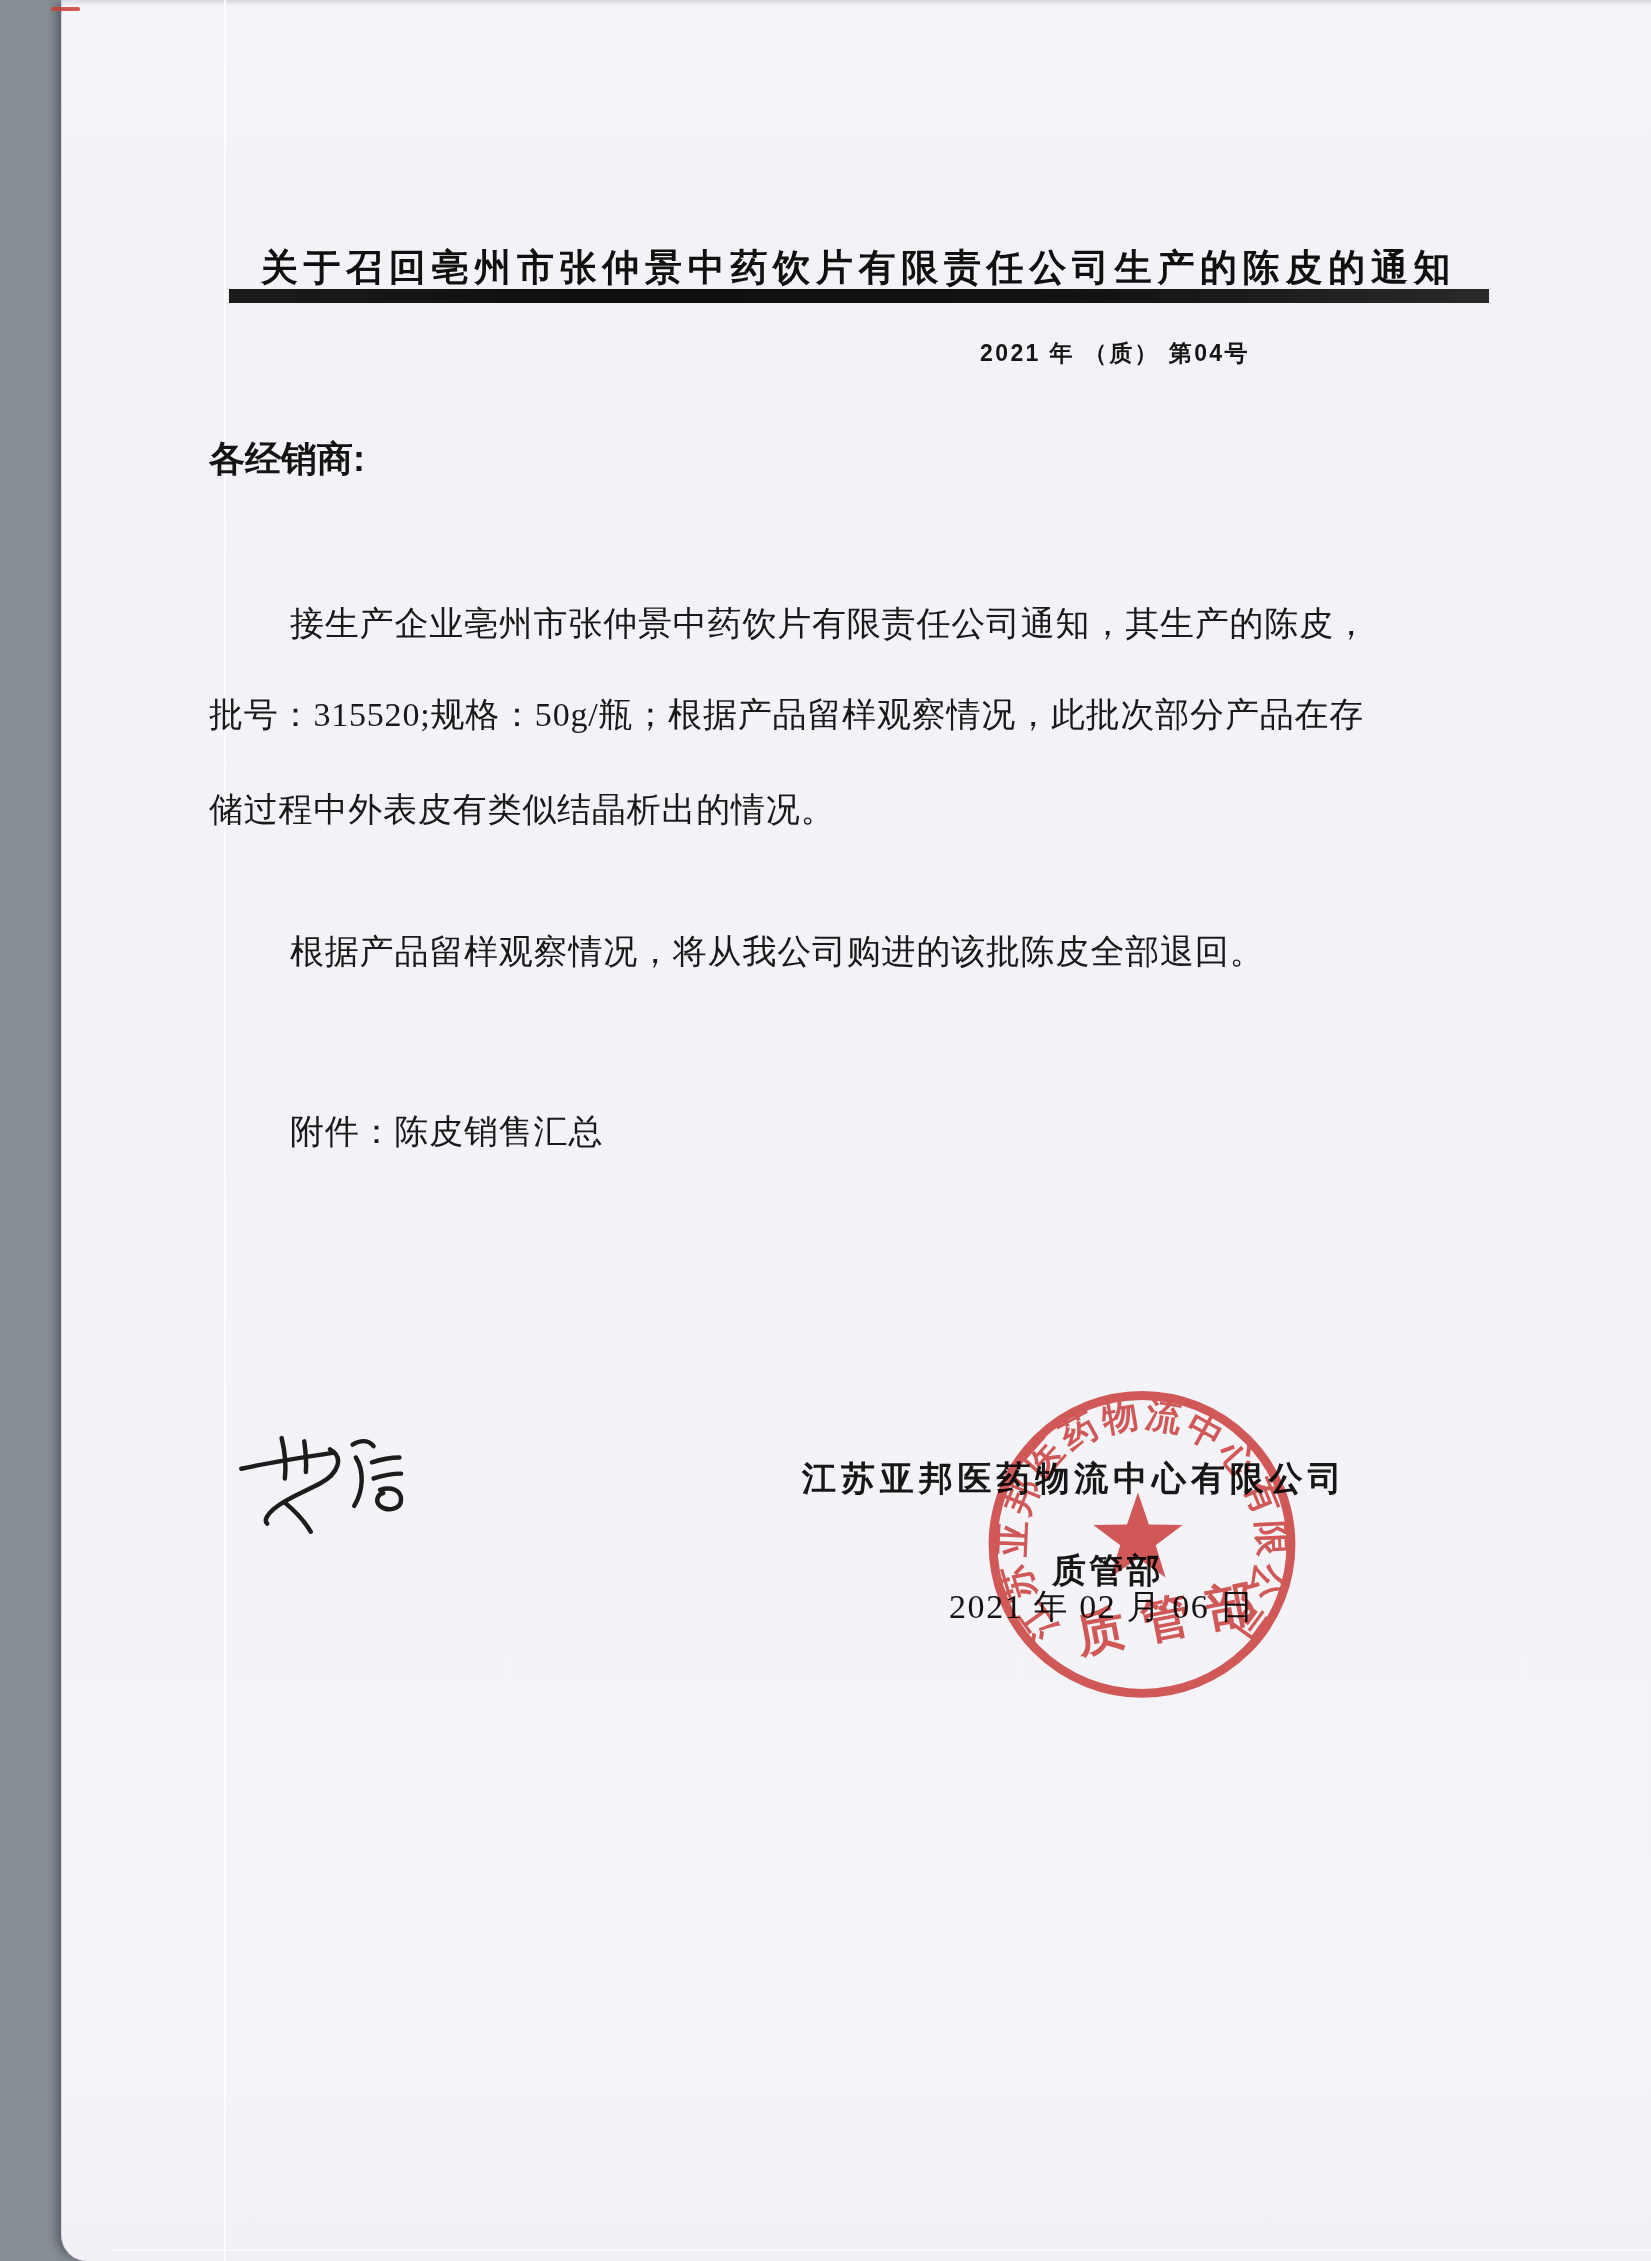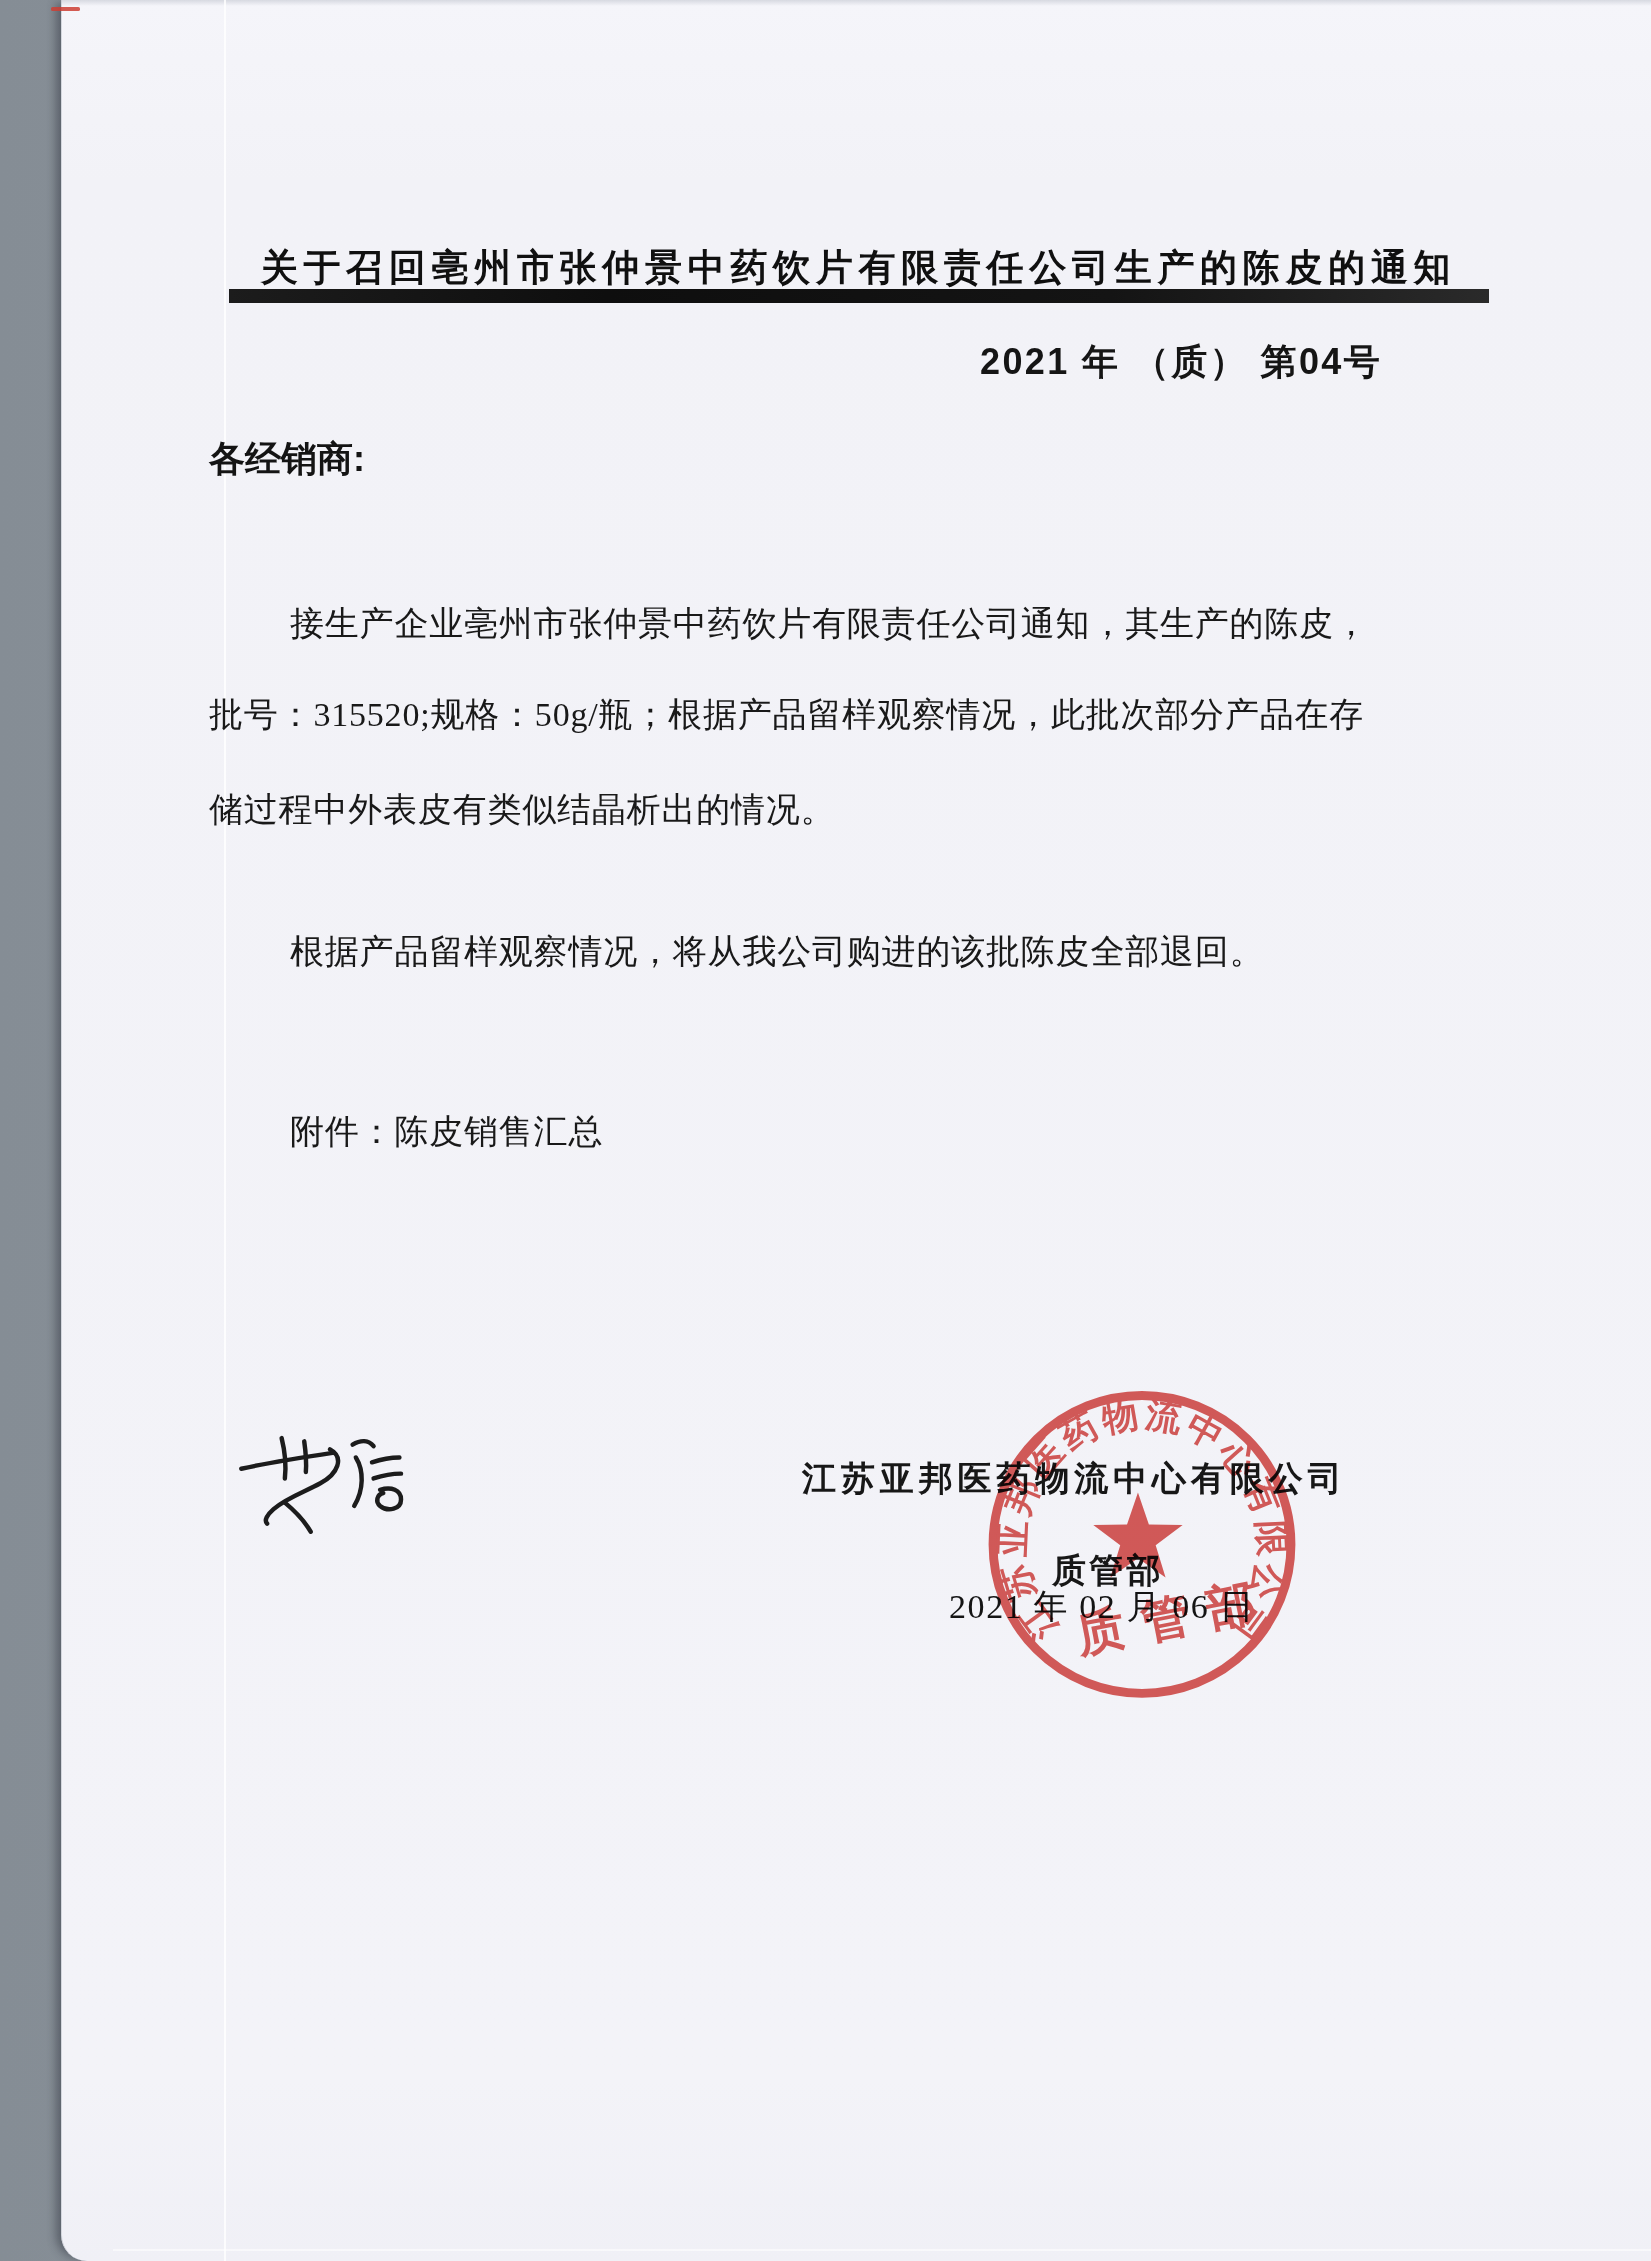--- a/index.html
+++ b/index.html
@@ -40,21 +40,21 @@
     left:227px;top:243px;width:1263px;
     font-size:37px;font-weight:bold;letter-spacing:5.7px;
     text-align:center;color:#101010;
   }
   .title-underline{
     position:absolute;left:229px;top:289px;width:1260px;height:13.8px;
     background:linear-gradient(90deg,#1c1c1c,#0e0e0e 30%,#141414 70%,#2a2a2a);
   }
   .doc-number{
     left:980px;top:338px;
-    font-size:36px;font-weight:bold;letter-spacing:2.4px;color:#151515;
+    font-size:23px;font-weight:bold;letter-spacing:2.4px;color:#151515;
   }
   .salutation{left:209px;top:435px;font-size:36px;font-weight:700;color:#141414;}
   .body-line{font-size:34px;letter-spacing:0.8px;color:#191919;}
   .l1{left:290px;top:601px;}
   .l2{left:209px;top:692px;}
   .l3{left:209px;top:787px;}
   .l4{left:290px;top:929px;}
   .l5{left:290px;top:1073px;margin-top:36px;}
   .company-line{left:802px;top:1456px;font-size:34px;font-weight:600;letter-spacing:4.9px;color:#171717;}
   .dept-line{left:1052px;top:1548px;font-size:34px;font-weight:600;letter-spacing:3.2px;color:#171717;}

